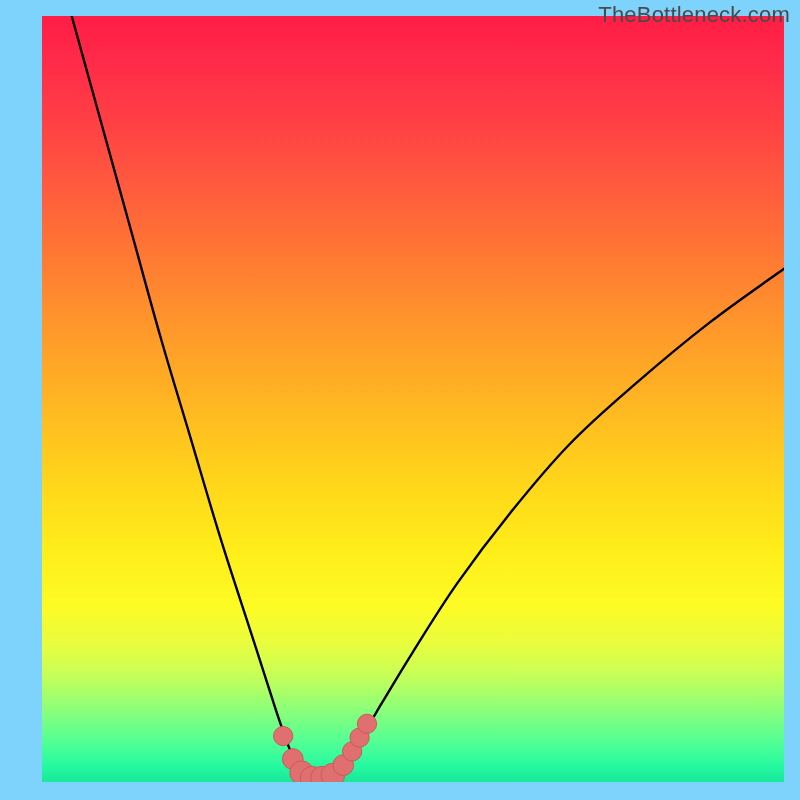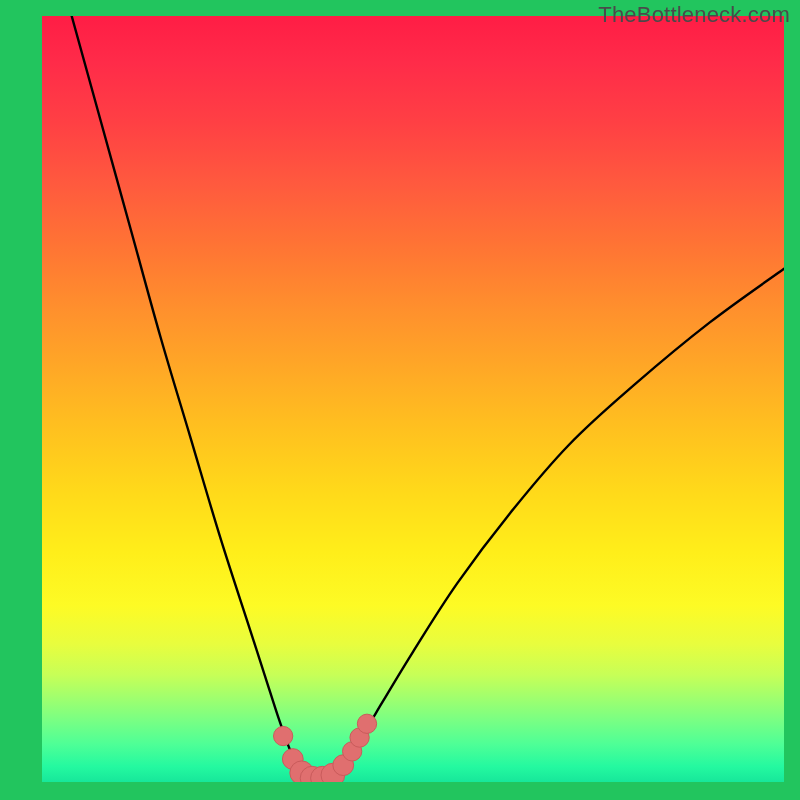--- a/index.html
+++ b/index.html
@@ -8,21 +8,21 @@
     width: 800px;
     height: 800px;
     overflow: hidden;
     background: #000;
     font-family: Arial, Helvetica, sans-serif;
   }
   .frame {
     position: relative;
     width: 800px;
     height: 800px;
-    background: #22c55e;
+    background: #7dd3fc;
   }
   .plot-area {
     position: absolute;
     left: 42px;
     top: 16px;
     width: 742px;
     height: 766px;
     background: linear-gradient(
       to bottom,
       #ff1d45 0%,

